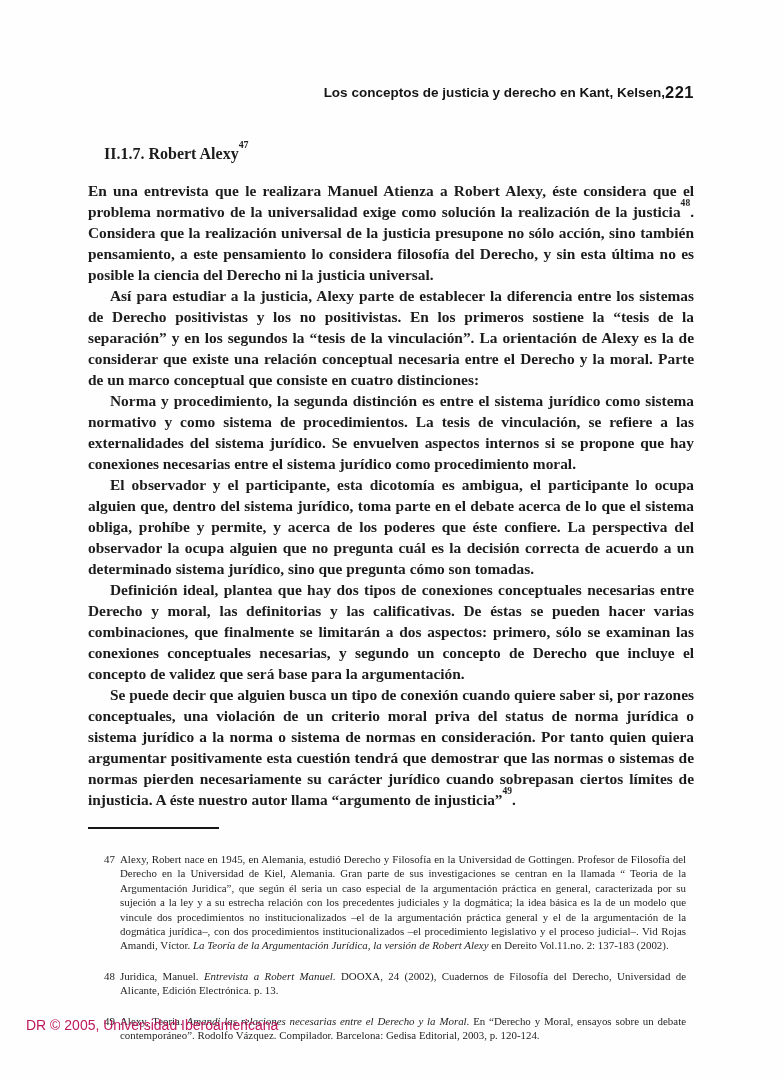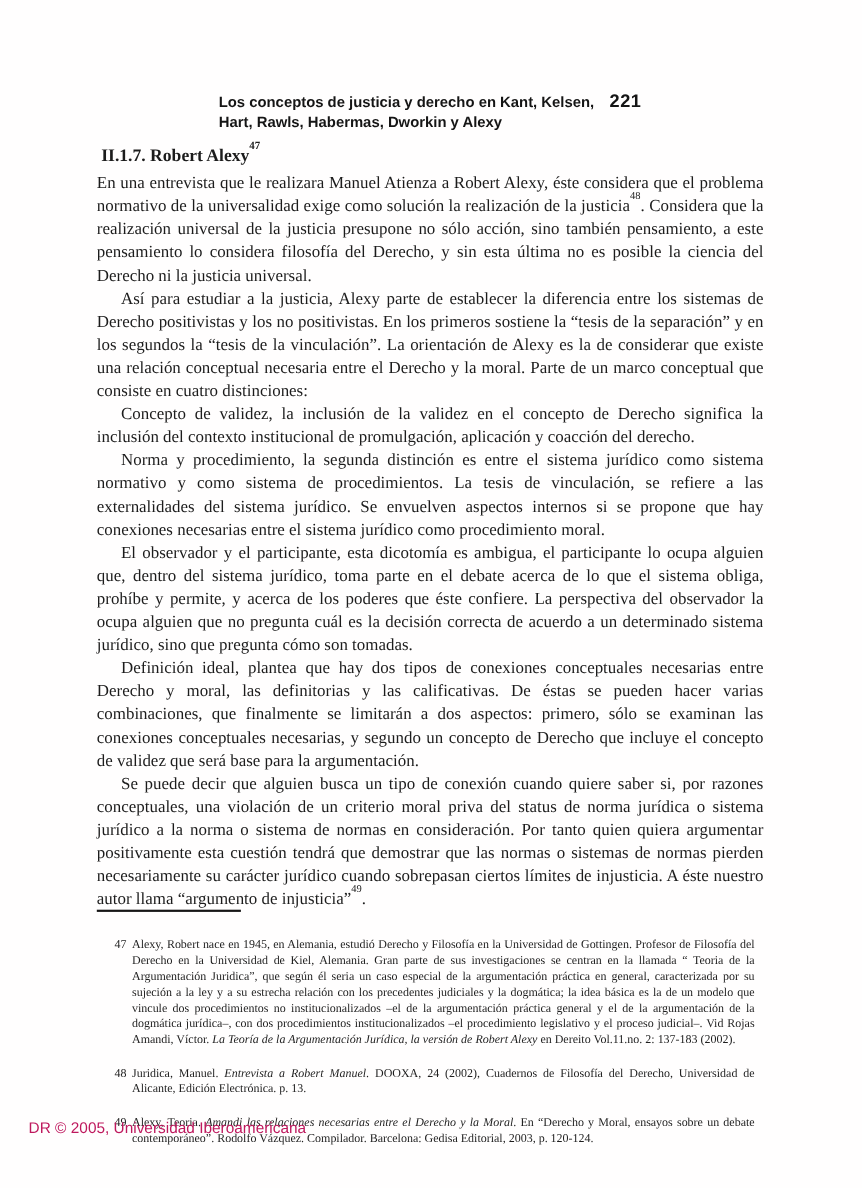--- a/index.html
+++ b/index.html
@@ -8,35 +8,35 @@
     background:#ffffff;
     position:relative;
     font-family:"Liberation Serif","DejaVu Serif",serif;
     color:#1c1c1c;
     -webkit-font-smoothing:antialiased;
   }
   .page { position:absolute; inset:0; background:#fffefe; overflow:hidden; }
 
   .running-header {
     position:absolute; left:88px; top:84px; width:606px;
-    display:flex; justify-content:center; align-items:flex-start;
+    display:flex; justify-content:flex-end; align-items:flex-start;
     font-family:"Liberation Sans",sans-serif; font-weight:bold; color:#151515;
   }
   .running-title { font-size:13.5px; line-height:18px; }
-  .page-number { font-size:16.5px; line-height:17px; letter-spacing:0.5px;margin-left:14px; }
+  .page-number { font-size:16.5px; line-height:17px; letter-spacing:0.5px; }
 
   .body-text {
     position:absolute; left:88px; top:127px; width:606px;
     text-align:justify; font-size:15.4px; line-height:21px;
   }
   .section-heading {
-    margin:4px; padding:0; font-size:16px; line-height:21px;
+    margin:16px; padding:0; font-size:16px; line-height:21px;
     font-weight:bold; text-align:left; font-family:inherit;
   }
-  .para { margin:0; padding:0; }
+  .para { margin:0; padding:0;font-weight:bold; }
   .para.indent { text-indent:22px; }
   sup.fnref {
     font-size:62%; line-height:0; position:relative; top:-0.5em;
   }
   em { font-style:italic; }
 
   .footnote-rule {
     position:absolute; left:88px; top:827px; width:131px; height:2px;
     background:#161616;
   }
@@ -54,31 +54,29 @@
   }
 </style>
 </head>
 <body>
 
 <div class="page">
 
   <header class="running-header">
     <div class="running-title">
       <div>Los conceptos de justicia y derecho en Kant, Kelsen,</div>
-      <div>Hart, Rawls, Habermas, Dworkin y Alexy</div>
     </div>
     <div class="page-number">221</div>
   </header>
 
   <main class="body-text">
     <h2 class="section-heading"><span>II.1.7. Robert Alexy</span><sup class="fnref">47</sup></h2>
     <div id="paragraphs">
         <p class="para"><span>En una entrevista que le realizara Manuel Atienza a Robert Alexy, éste considera que el problema normativo de la universalidad exige como solución la realización de la justicia</span><sup class="fnref">48</sup><span>. Considera que la realización universal de la justicia presupone no sólo acción, sino también pensamiento, a este pensamiento lo considera filosofía del Derecho, y sin esta última no es posible la ciencia del Derecho ni la justicia universal.</span></p>
         <p class="para indent"><span>Así para estudiar a la justicia, Alexy parte de establecer la diferencia entre los sistemas de Derecho positivistas y los no positivistas. En los primeros sostiene la “tesis de la separación” y en los segundos la “tesis de la vinculación”. La orientación de Alexy es la de considerar que existe una relación conceptual necesaria entre el Derecho y la moral. Parte de un marco conceptual que consiste en cuatro distinciones:</span></p>
-        <p class="para indent"><span>Concepto de validez, la inclusión de la validez en el concepto de Derecho significa la inclusión del contexto institucional de promulgación, aplicación y coacción del derecho.</span></p>
         <p class="para indent"><span>Norma y procedimiento, la segunda distinción es entre el sistema jurídico como sistema normativo y como sistema de procedimientos. La tesis de vinculación, se refiere a las externalidades del sistema jurídico. Se envuelven aspectos internos si se propone que hay conexiones necesarias entre el sistema jurídico como procedimiento moral.</span></p>
         <p class="para indent"><span>El observador y el participante, esta dicotomía es ambigua, el participante lo ocupa alguien que, dentro del sistema jurídico, toma parte en el debate acerca de lo que el sistema obliga, prohíbe y permite, y acerca de los poderes que éste confiere. La perspectiva del observador la ocupa alguien que no pregunta cuál es la decisión correcta de acuerdo a un determinado sistema jurídico, sino que pregunta cómo son tomadas.</span></p>
         <p class="para indent"><span>Definición ideal, plantea que hay dos tipos de conexiones conceptuales necesarias entre Derecho y moral, las definitorias y las calificativas. De éstas se pueden hacer varias combinaciones, que finalmente se limitarán a dos aspectos: primero, sólo se examinan las conexiones conceptuales necesarias, y segundo un concepto de Derecho que incluye el concepto de validez que será base para la argumentación.</span></p>
         <p class="para indent"><span>Se puede decir que alguien busca un tipo de conexión cuando quiere saber si, por razones conceptuales, una violación de un criterio moral priva del status de norma jurídica o sistema jurídico a la norma o sistema de normas en consideración. Por tanto quien quiera argumentar positivamente esta cuestión tendrá que demostrar que las normas o sistemas de normas pierden necesariamente su carácter jurídico cuando sobrepasan ciertos límites de injusticia. A éste nuestro autor llama “argumento de injusticia”</span><sup class="fnref">49</sup><span>.</span></p>
       </div>
   </main>
 
   <div class="footnote-rule"></div>
 
   <section class="footnotes" id="footnotes">

